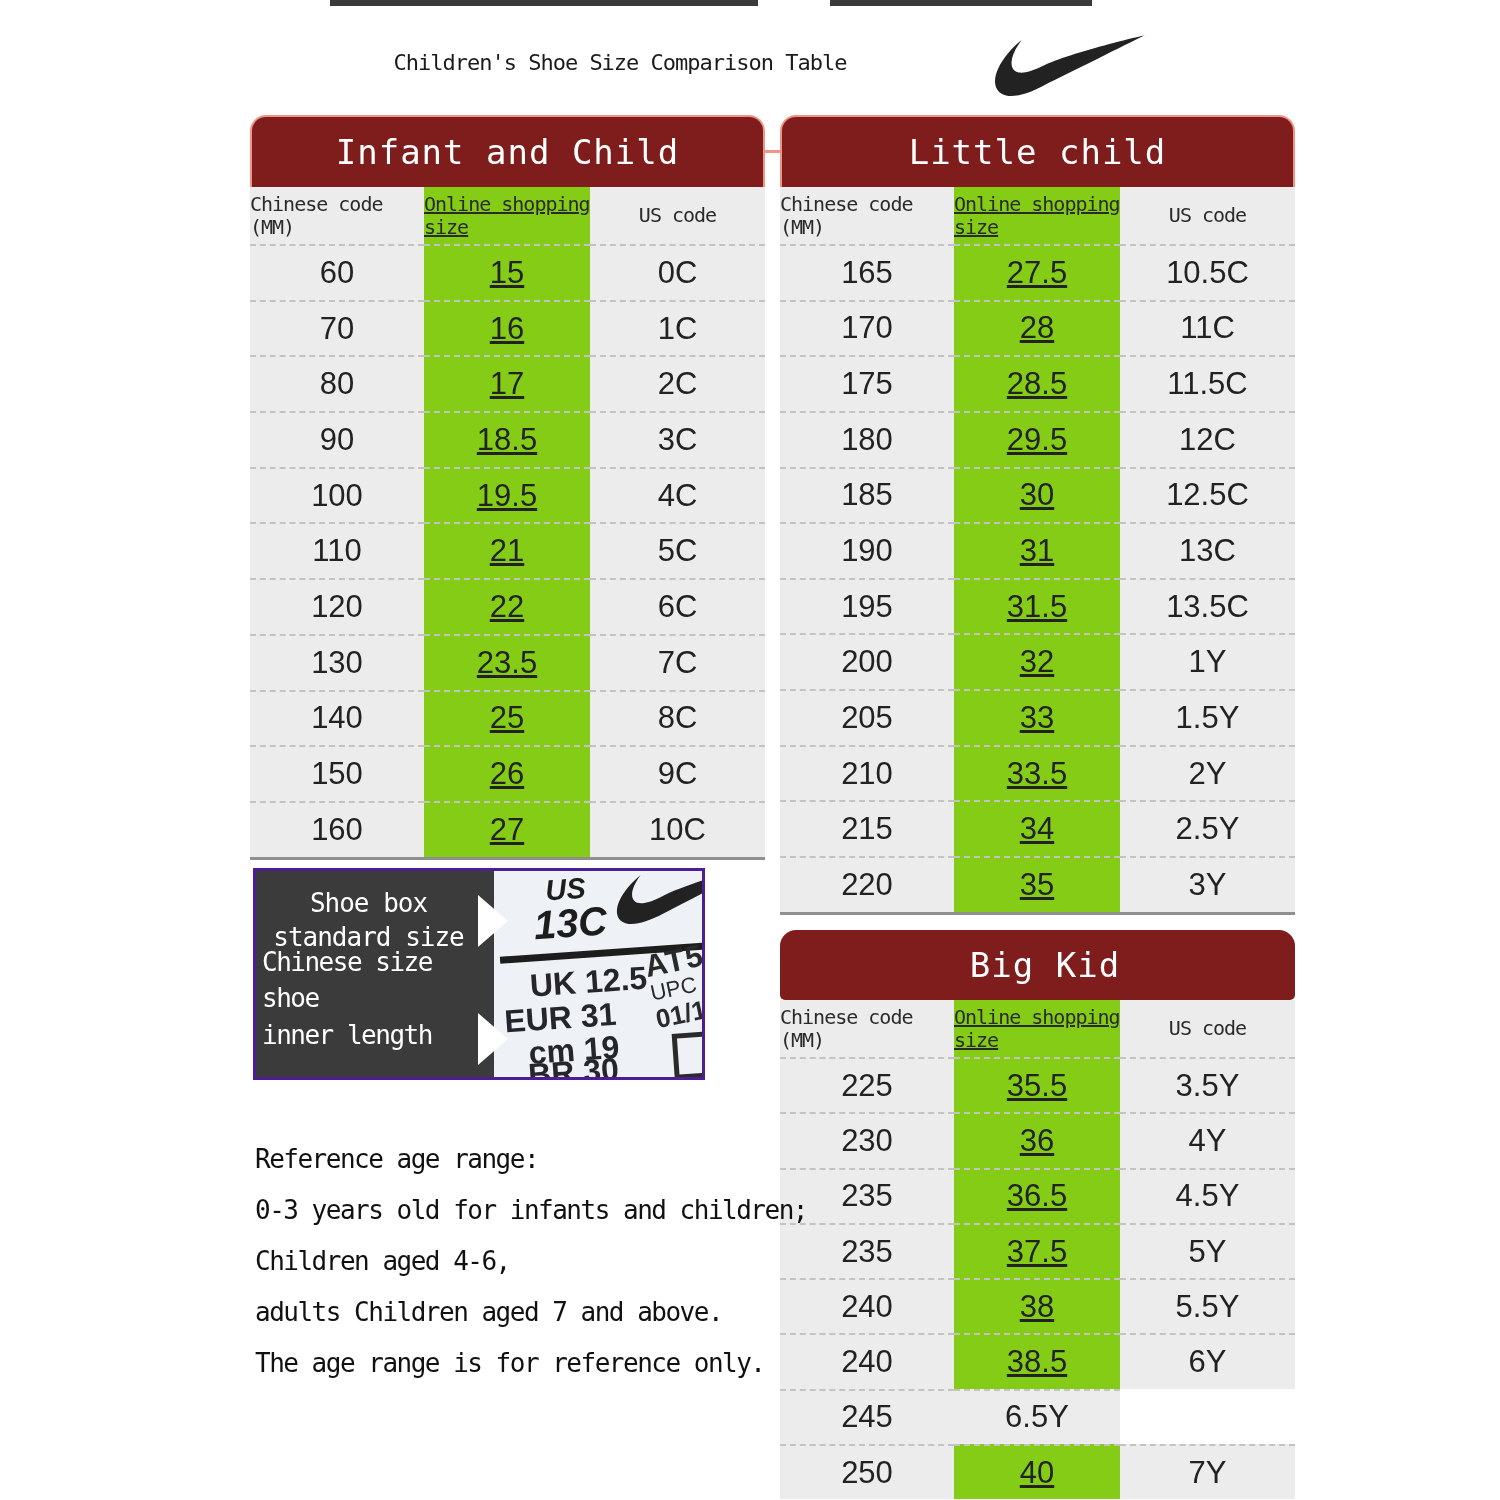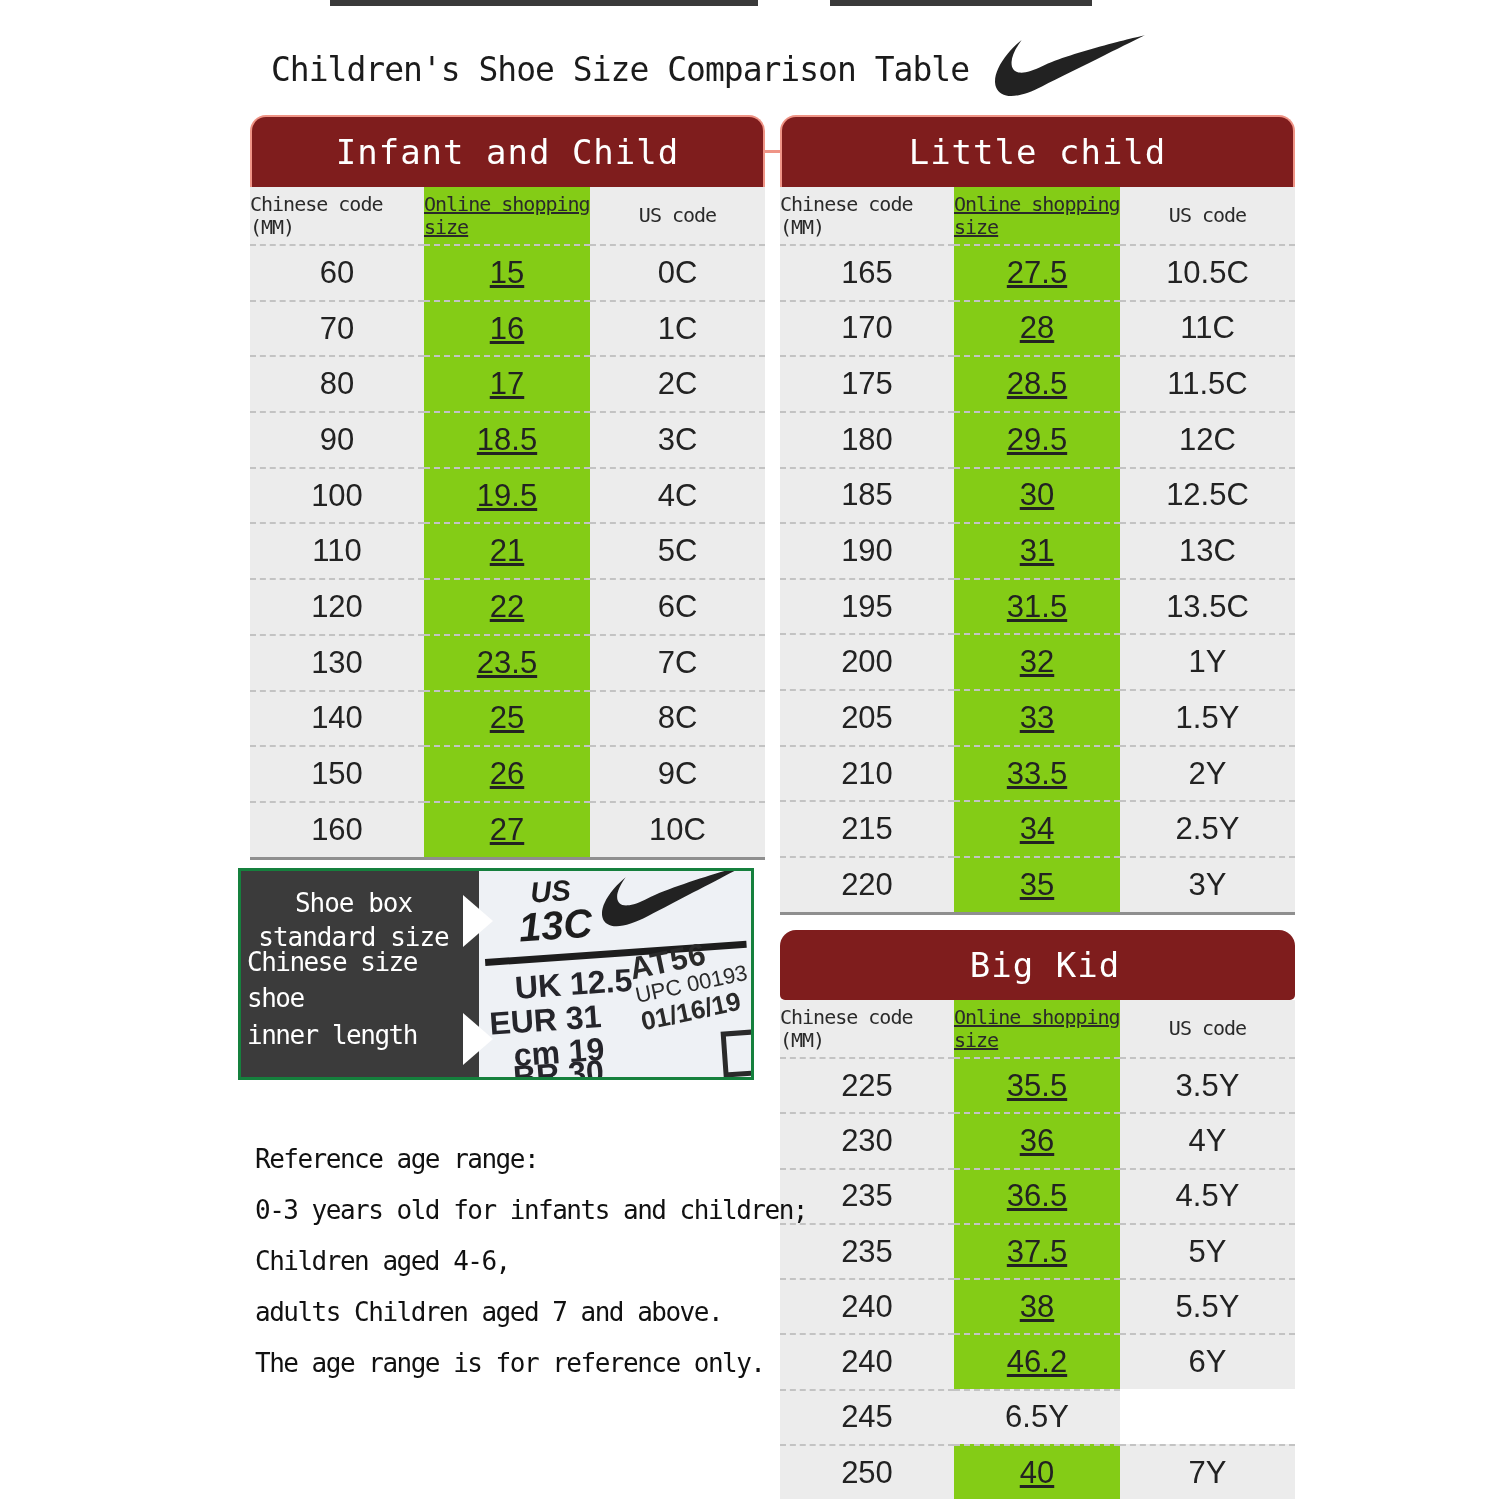--- a/index.html
+++ b/index.html
@@ -8,21 +8,21 @@
     font-family:"DejaVu Sans Mono", monospace;color:#1f1f1f;overflow:hidden;
   }
   
   .topbar{position:absolute;top:0;height:6px;background:#3a3a3a;}
   #topbar1{left:330px;width:428px;}
   #topbar2{left:830px;width:262px;}
 
   
   .page-title{
     position:absolute;left:255px;top:50px;width:730px;text-align:center;
-    font-size:33px;letter-spacing:-1px;color:#1b1b1b;white-space:nowrap;
+    font-size:22px;letter-spacing:-1px;color:#1b1b1b;white-space:nowrap;
   }
   .title-swoosh{position:absolute;left:985px;top:34px;width:160px;height:74px;}
 
   
   .tbl{position:absolute;width:515px;z-index:1;}
   #tbl-infant{left:250px;top:115px;}
   #tbl-little{left:780px;top:115px;}
   #tbl-bigkid{left:780px;top:930px;}
   .tbl-head{
     box-sizing:border-box;height:72px;background:#7f1d1d;
@@ -47,22 +47,22 @@
   #tbl-infant .row{height:55.7px;}
   #tbl-little .row{height:55.65px;}
   #tbl-bigkid .row{height:55.3px;text-align:right;}
   #tbl-infant .rows,#tbl-little .rows{border-bottom:3px solid #8f8f8f;}
 
   
   .gap-red-line{position:absolute;left:763px;top:150px;width:19px;height:3px;background:#ef9486;z-index:0;}
 
   
   .shoebox{
-    position:absolute;left:238px;top:868px;width:516px;height:212px;
-    box-sizing:border-box;border:3px solid #15803d;display:flex;z-index:2;background:#eef1f5;
+    position:absolute;left:253px;top:868px;width:452px;height:212px;
+    box-sizing:border-box;border:3px solid #4c1d95;display:flex;z-index:2;background:#eef1f5;
   }
   .sb-left{width:238px;background:#3b3b3b;position:relative;color:#ffffff;flex:none;}
   .sb-t1{position:absolute;top:16px;left:0;width:225px;text-align:center;font-size:26px;line-height:1.3;letter-spacing:-1px;}
   .sb-t2{position:absolute;bottom:24px;left:6px;width:240px;text-align:left;font-size:26px;line-height:1.4;letter-spacing:-1.5px;}
   .sb-arrow{position:absolute;width:0;height:0;border-top:26px solid transparent;border-bottom:26px solid transparent;border-left:30px solid #ffffff;z-index:3;}
   #sb-arrow1{right:-14px;top:24px;}
   #sb-arrow2{right:-14px;bottom:12px;}
   .sb-photo{flex:1;position:relative;overflow:hidden;background:#eef1f5;}
   .photo-inner{position:absolute;left:0;top:0;right:0;bottom:0;transform:rotate(-4deg);transform-origin:50% 55%;}
   .ph-us{position:absolute;left:58px;top:0px;font-family:"Liberation Sans",sans-serif;font-style:italic;font-weight:bold;font-size:29px;color:#1d1d1d;}
@@ -263,21 +263,21 @@
         <div class="cell c2">37.5</div>
         <div class="cell c3">5Y</div>
       </div>
       <div class="row">
         <div class="cell c1">240</div>
         <div class="cell c2">38</div>
         <div class="cell c3">5.5Y</div>
       </div>
       <div class="row">
         <div class="cell c1">240</div>
-        <div class="cell c2">46.2</div>
+        <div class="cell c2">38.5</div>
         <div class="cell c3">6Y</div>
       </div>
       <div class="row">
         <div class="cell c1">245</div>
         <div class="cell c3">6.5Y</div>
       </div>
       <div class="row">
         <div class="cell c1">250</div>
         <div class="cell c2">40</div>
         <div class="cell c3">7Y</div>

